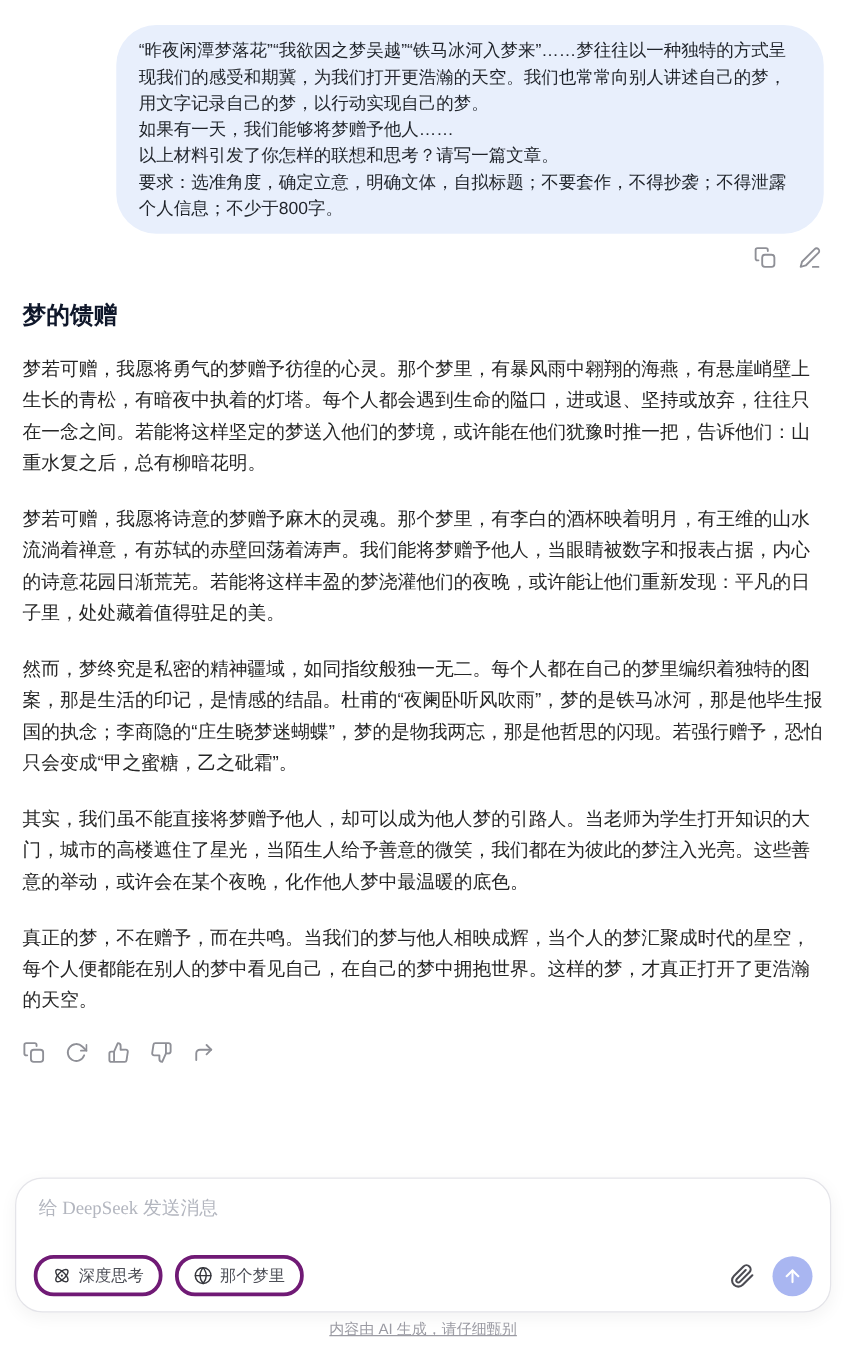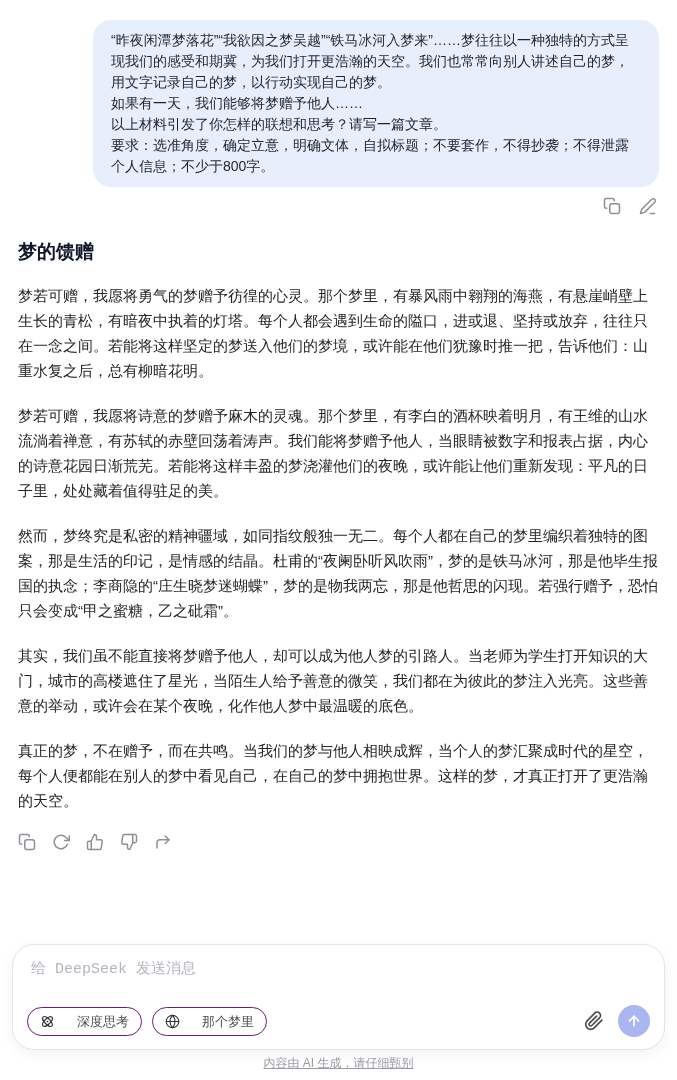--- a/index.html
+++ b/index.html
@@ -10,21 +10,21 @@
     background: #ffffff;
     font-family: "Liberation Sans", "DejaVu Sans", sans-serif;
     overflow: hidden;
   }
   .chat { padding: 20px 18px 0 18px; }
 
   
   .user-row { display: flex; justify-content: flex-end; }
   .user-bubble {
     background: #e8effc;
-    border-radius: 18px;
+    border-radius: 32px;
     padding: 10px 18px;
     max-width: 566px;
     font-size: 14px;
     line-height: 21px;
     color: #1f2329;
     white-space: pre-line;
   }
   .user-actions {
     display: flex; justify-content: flex-end; align-items: center;
     gap: 18px; margin: 10px 2px 0 0; color: #8f9097;
@@ -51,32 +51,32 @@
     width: 653px;
     background: #fff;
     border: 1px solid #e4e4e9;
     border-radius: 22px;
     box-shadow: 0 4px 14px rgba(0,0,0,0.05);
     padding: 12px 14px 12px 14px;
   }
   .composer textarea {
     width: 100%; height: 36px;
     border: none; outline: none; resize: none;
-    font-size: 15px; font-family: Liberation Mono, monospace; color: #333;
+    font-size: 15px; font-family: Liberation Serif, serif; color: #333;
     padding: 2px 4px; background: transparent;
   }
   .composer textarea::placeholder { color: #b3b6bf; }
   .composer-bottom {
     display: flex; align-items: center; justify-content: space-between;
     margin-top: 8px;
   }
   .pills { display: flex; gap: 10px; }
   .pill {
-    display: flex; align-items: center; gap: 22px;
-    border: 1px solid #701a75; border-radius: 16px;
+    display: flex; align-items: center; gap: 6px;
+    border: 3px solid #701a75; border-radius: 16px;
     padding: 6px 12px; font-size: 13px; color: #4c4e56;
     background: #fff; cursor: pointer; line-height: 1;
   }
   .pill svg { width: 15px; height: 15px; display: block; color: #35363c; }
   .right-controls { display: flex; align-items: center; gap: 14px; }
   .paperclip-btn { width: 20px; height: 20px; color: #4b4b52; cursor: pointer; }
   .paperclip-btn svg { display: block; width: 100%; height: 100%; }
   .send-btn {
     width: 32px; height: 32px; border-radius: 50%;
     display: flex; align-items: center; justify-content: center;

